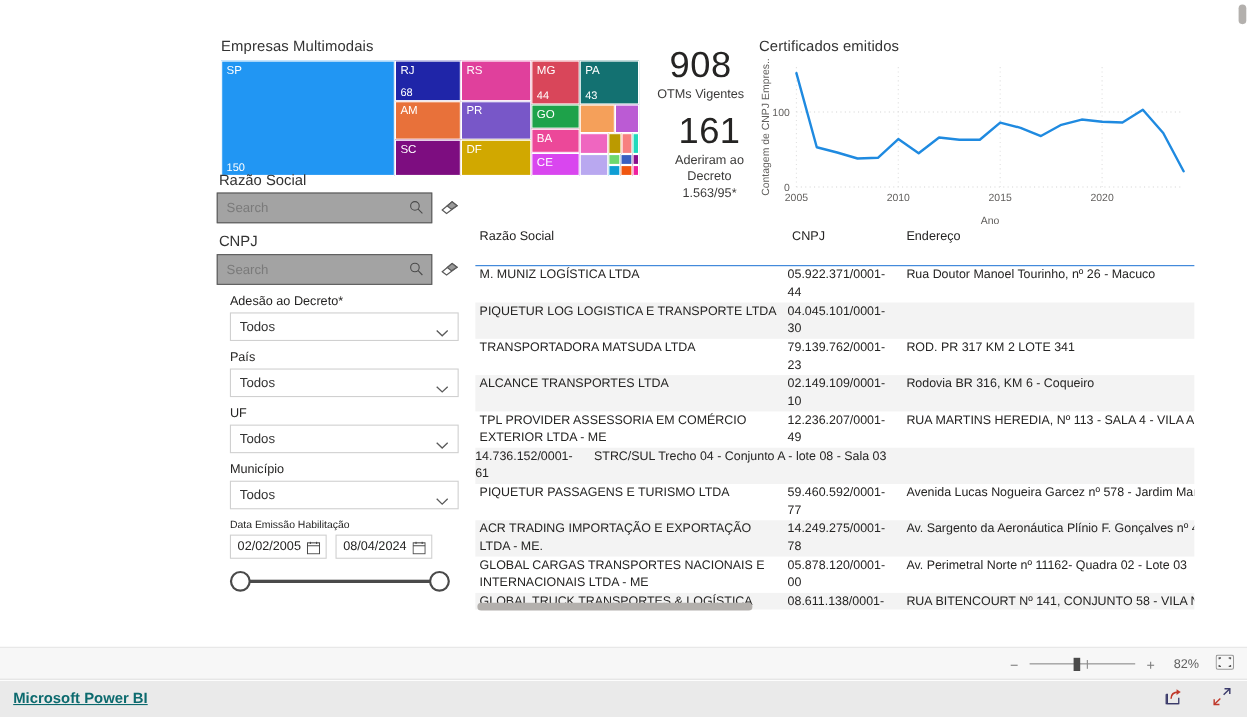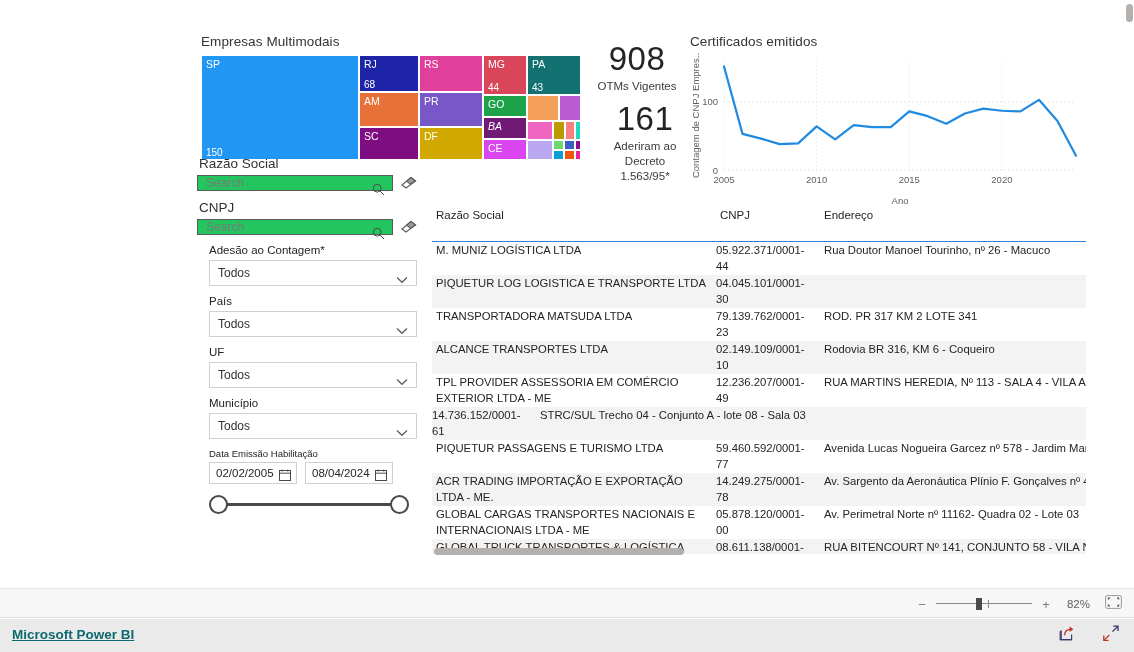--- a/index.html
+++ b/index.html
@@ -80,23 +80,23 @@
   }
   .f-sub {
     font-size: 11.5px; color: #252423; margin: 0 0 4px 12px;
   }
   .f-tiny {
     font-size: 9.5px; color: #252423; margin: 0 0 3px 12px;
   }
   .searchrow { display: flex; align-items: center; gap: 8px; margin-bottom: 9px; }
   .searchbox {
     position: relative;
-    width: 196px; height: 16px;
+    width: 196px; height: 28px;
     border: 1px solid #5a5a5a;
-    background: #22c55e;
+    background: #a3a3a3;
     display: flex; align-items: center;
   }
   .searchbox input {
     border: 0; outline: 0; background: transparent;
     font-family: "Liberation Sans", sans-serif;
     font-size: 12px; color: #252423;
     padding: 0 24px 0 8px; width: 100%; height: 100%;
   }
   .searchbox input::placeholder { color: #7a7a7a; }
   .mag { position: absolute; right: 7px; top: 6px; }
@@ -273,21 +273,21 @@
           <div class="tile" style="left: 218px; top: 72px; width: 64px; height: 33px; background: rgb(209, 168, 0);">
             <span class="tl">DF</span>
           </div>
           <div class="tile" style="left: 282px; top: 0px; width: 44px; height: 40px; background: rgb(217, 70, 90);">
             <span class="tl">MG</span>
             <span class="tv">44</span>
           </div>
           <div class="tile" style="left: 282px; top: 40px; width: 44px; height: 22px; background: rgb(30, 162, 74);">
             <span class="tl">GO</span>
           </div>
-          <div class="tile" style="left: 282px; top: 62px; width: 44px; height: 22px; background: #701a75; font-style: italic;">
+          <div class="tile" style="left: 282px; top: 62px; width: 44px; height: 22px; background: #ec4899;">
             <span class="tl">BA</span>
           </div>
           <div class="tile" style="left: 282px; top: 84px; width: 44px; height: 21px; background: #d946ef;">
             <span class="tl">CE</span>
           </div>
           <div class="tile" style="left: 326px; top: 0px; width: 54px; height: 40px; background: rgb(19, 113, 113);">
             <span class="tl">PA</span>
             <span class="tv">43</span>
           </div>
           <div class="tile" style="left: 326px; top: 40px; width: 32px; height: 26px; background: rgb(245, 160, 90);"></div>
@@ -377,21 +377,21 @@
         </div>
         <span class="eraser">
           <svg width="17" height="15" viewBox="0 0 17 15">
             <polygon points="5,12 1,9 10,1.5 14.5,5" fill="#ffffff" stroke="#5a5a5a" stroke-width="1.1"></polygon>
             <polygon points="9.4,8.2 14.5,5 10,1.5 5.6,5.2" fill="#9a9a9a" stroke="#5a5a5a" stroke-width="1.1"></polygon>
           </svg>
         </span>
       </div>
 
       <div id="dropdowns">
-          <div class="f-sub">Adesão ao Contagem*</div>
+          <div class="f-sub">Adesão ao Decreto*</div>
           <div class="dd-wrap">
             <div class="dropdown">
               <span class="dval">Todos</span>
               <span class="chev"><svg width="12" height="8" viewBox="0 0 12 8">
                   <polyline points="1,1.5 6,6.3 11,1.5" fill="none" stroke="#5a5a5a" stroke-width="1.2"></polyline>
                 </svg></span>
             </div>
           </div>
           <div class="f-sub">País</div>
           <div class="dd-wrap">

